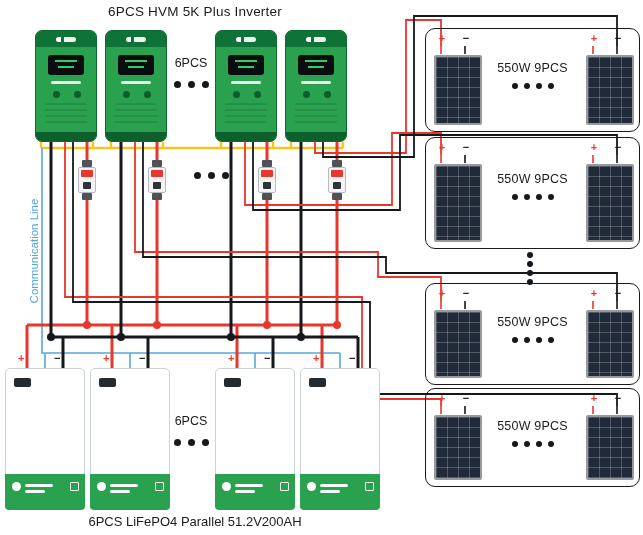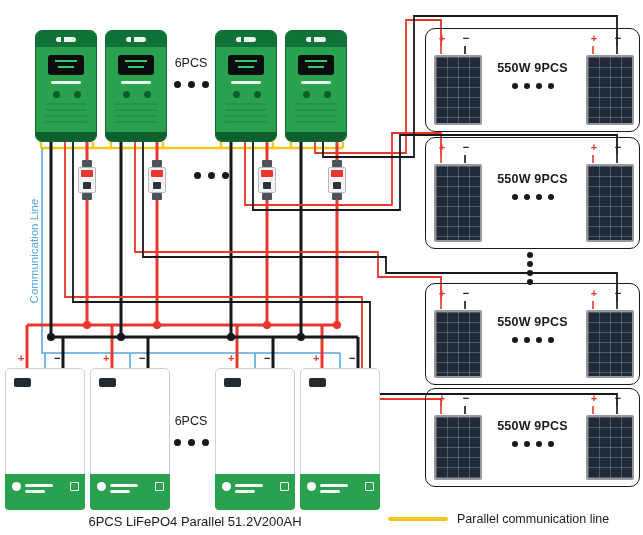--- a/index.html
+++ b/index.html
@@ -54,21 +54,21 @@
 
   .pgroup{left:425px;width:215px;border:1.6px solid #1a1a1a;border-radius:10px;background:transparent}
   .sym{position:absolute;top:3px;width:8px;text-align:center;font-size:11px;font-weight:bold;line-height:1.2}
   .sym.plus{color:var(--red,#e8372c)}
   .sym.minus{color:#15181c}
   .panel{position:absolute;top:26px;width:48px;background-color:#202a38;border:2px solid #969a9e;border-radius:2px;
     background-image:repeating-linear-gradient(180deg,rgba(255,255,255,.22) 0 1px,transparent 1px 10px),
                      repeating-linear-gradient(90deg,rgba(255,255,255,.22) 0 1px,transparent 1px 11px)}
   .panel.pL{left:8px}.panel.pR{left:160px}
   .pg-mid{position:absolute;left:52px;right:52px;top:31%;text-align:center}
-  .pg-label{font-size:12.5px;font-weight:bold;letter-spacing:.2px}
+  .pg-label{font-size:12.5px;font-weight:normal;letter-spacing:.2px}
   .dots-h{display:flex;justify-content:center;gap:7px}
   .dots-h i{display:block;width:7px;height:7px;border-radius:50%;background:#15181c}
   .dots-h.sm{gap:6px;margin-top:8px}
   .dots-h.sm i{width:6px;height:6px}
   .dots-v{display:flex;flex-direction:column;align-items:center;gap:3px}
   .dots-v i{display:block;width:6px;height:6px;border-radius:50%;background:#15181c}
   .count-label{font-size:12.5px;text-align:center}
   .gap-box{text-align:center}
   .gap-box .dots-h{margin-top:11px}
   .legend{display:flex;align-items:center;gap:9px}
@@ -96,20 +96,21 @@
         <circle cx="337" cy="325" r="4"></circle>
     </g>
     <g fill="var(--black,#15181c)">
       <circle cx="51" cy="337" r="4"></circle>
         <circle cx="121" cy="337" r="4"></circle>
         <circle cx="231" cy="337" r="4"></circle>
         <circle cx="301" cy="337" r="4"></circle>
     </g>
   </svg>
 
+  <div class="abs title-main" style="left:60px;top:4px;width:270px">6PCS HVM 5K Plus Inverter</div>
   <div class="abs comm-label" style="left:28px;top:326px">Communication Line</div>
 
   <div class="abs inverter" style="left:35px;top:30px">
     <div class="inv-top">
         <span class="inv-logo"></span>
       </div>
     <div class="inv-screen"></div>
     <div class="inv-model"></div>
     <span class="inv-btn b1"></span>
     <span class="inv-btn b2"></span>
@@ -321,18 +322,14 @@
           <i></i>
           <i></i>
           <i></i>
           <i></i>
         </div>
     </div>
   </div>
 
   <div class="abs footer-label" style="left:45px;top:514px;width:300px">6PCS LiFePO4 Parallel 51.2V200AH</div>
 
-  <div class="abs legend" style="left:388px;top:512px">
-    <span class="legend-line"></span>
-    <span class="legend-text">Parallel communication line</span>
-  </div>
 
 </div>
 
 </body></html>

